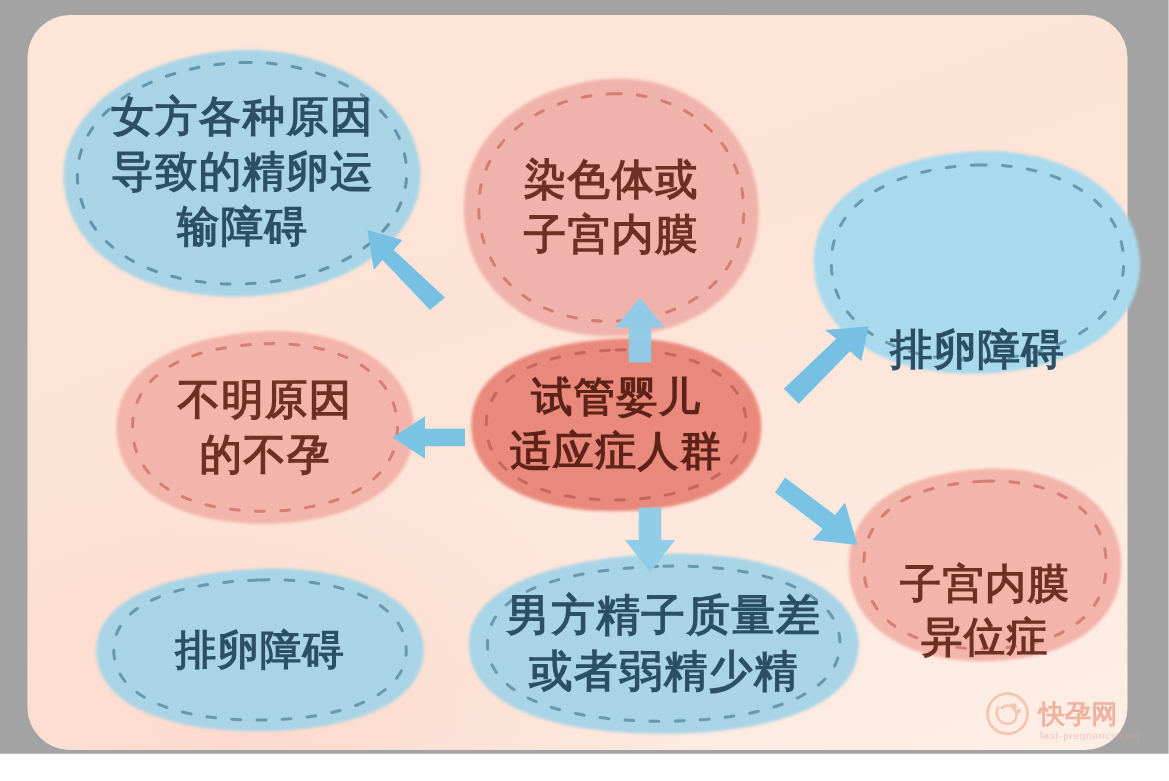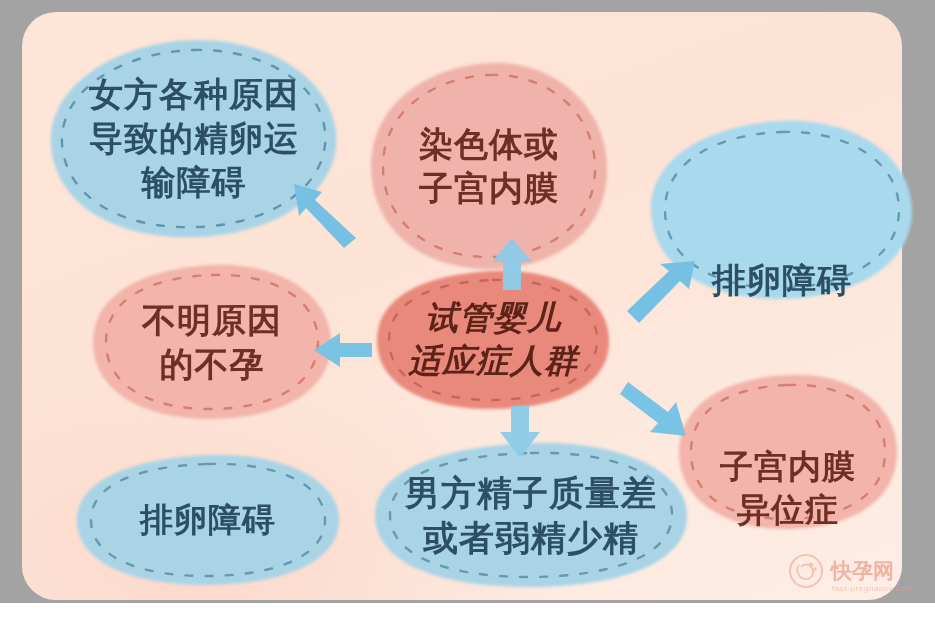--- a/index.html
+++ b/index.html
@@ -69,21 +69,21 @@
 
   
   .dash {
     position: absolute;
     z-index: 2;
     pointer-events: none;
   }
 
   .blue  { color: #2d4f63; }
   .pink  { color: #6e2f24; }
-  .pinkc { color: #5d2318; font-style: italic; }
+  .pinkc { color: #5d2318; }
 
   
   #b-transport { left: 46px;  top: 36px;  width: 296px; height: 204px; font-size: 34px; }
   #b-chrom     { left: 368px; top: 60px;  width: 242px; height: 212px; font-size: 34px; }
   #b-ovul      { left: 648px; top: 118px; width: 268px; height: 184px; font-size: 34px; align-items: flex-end; }
   #b-unknown   { left: 90px;  top: 262px; width: 244px; height: 160px; font-size: 34px; }
   #b-center    { left: 374px; top: 268px; width: 238px; height: 144px; font-size: 33px; }
   #b-endo      { left: 676px; top: 372px; width: 224px; height: 160px; font-size: 33px; align-items: flex-end; }
   #b-sperm     { left: 372px; top: 440px; width: 318px; height: 150px; font-size: 35px; }
   #b-immune    { left: 74px;  top: 452px; width: 268px; height: 136px; font-size: 33px; }

